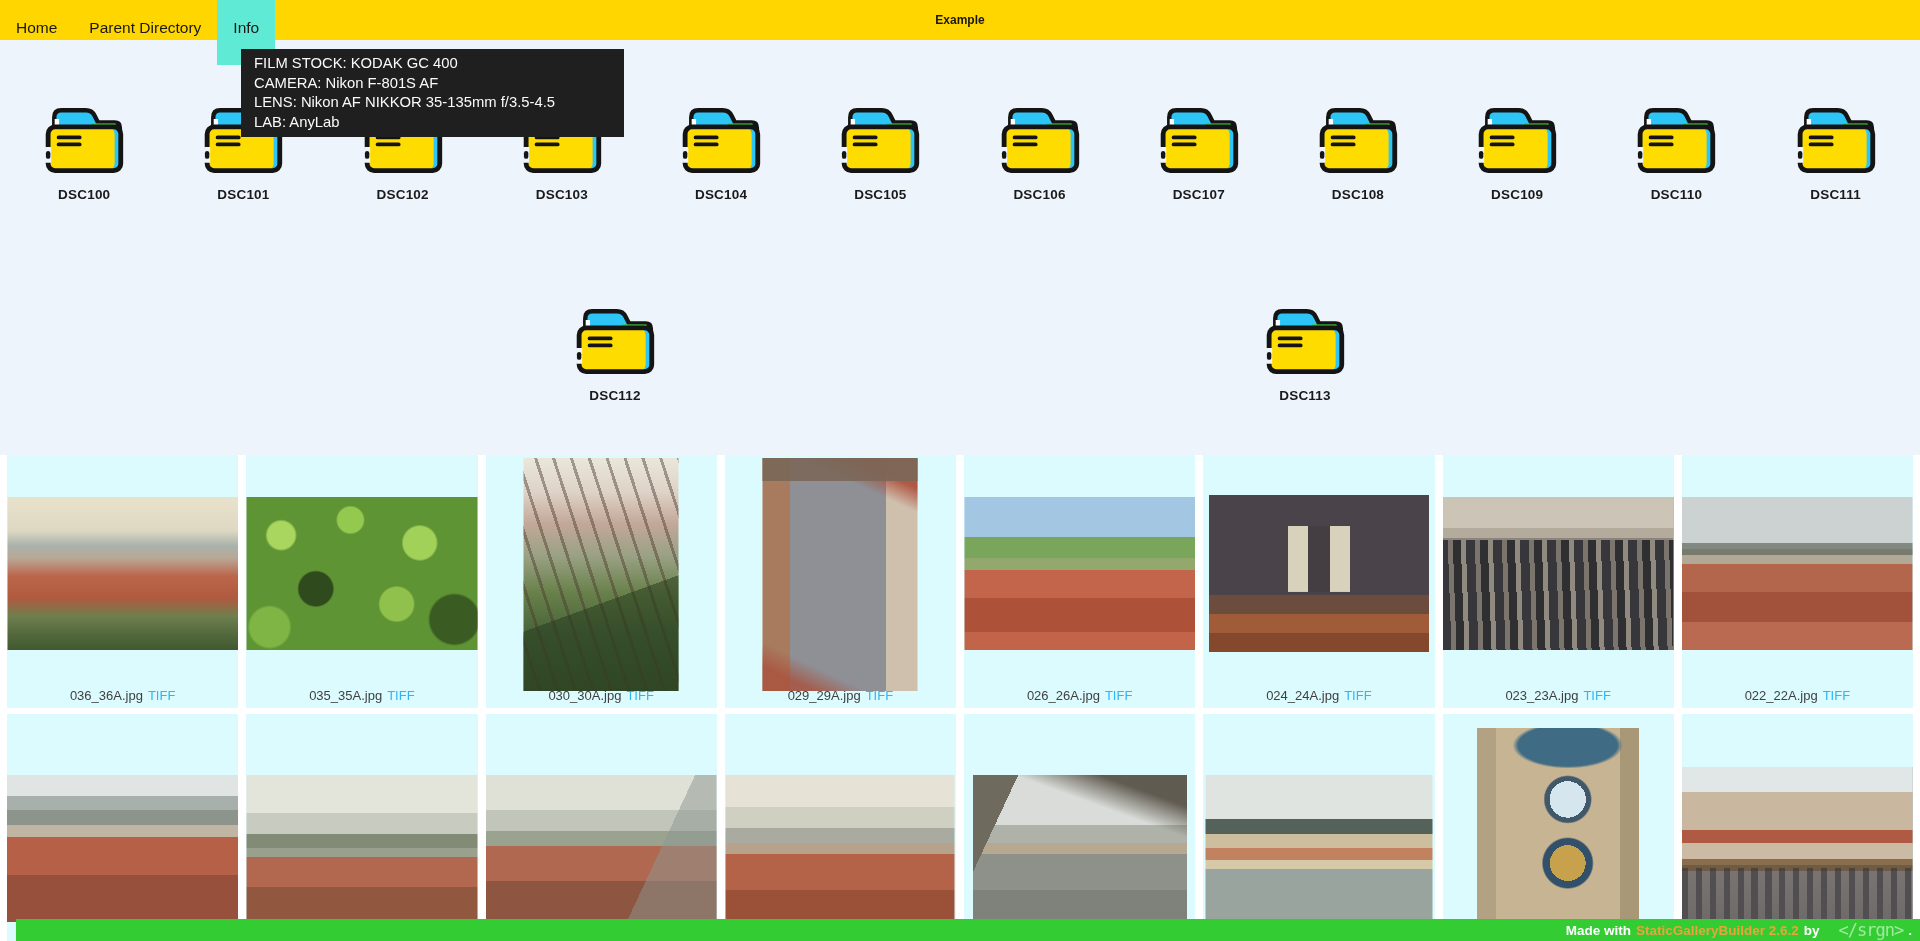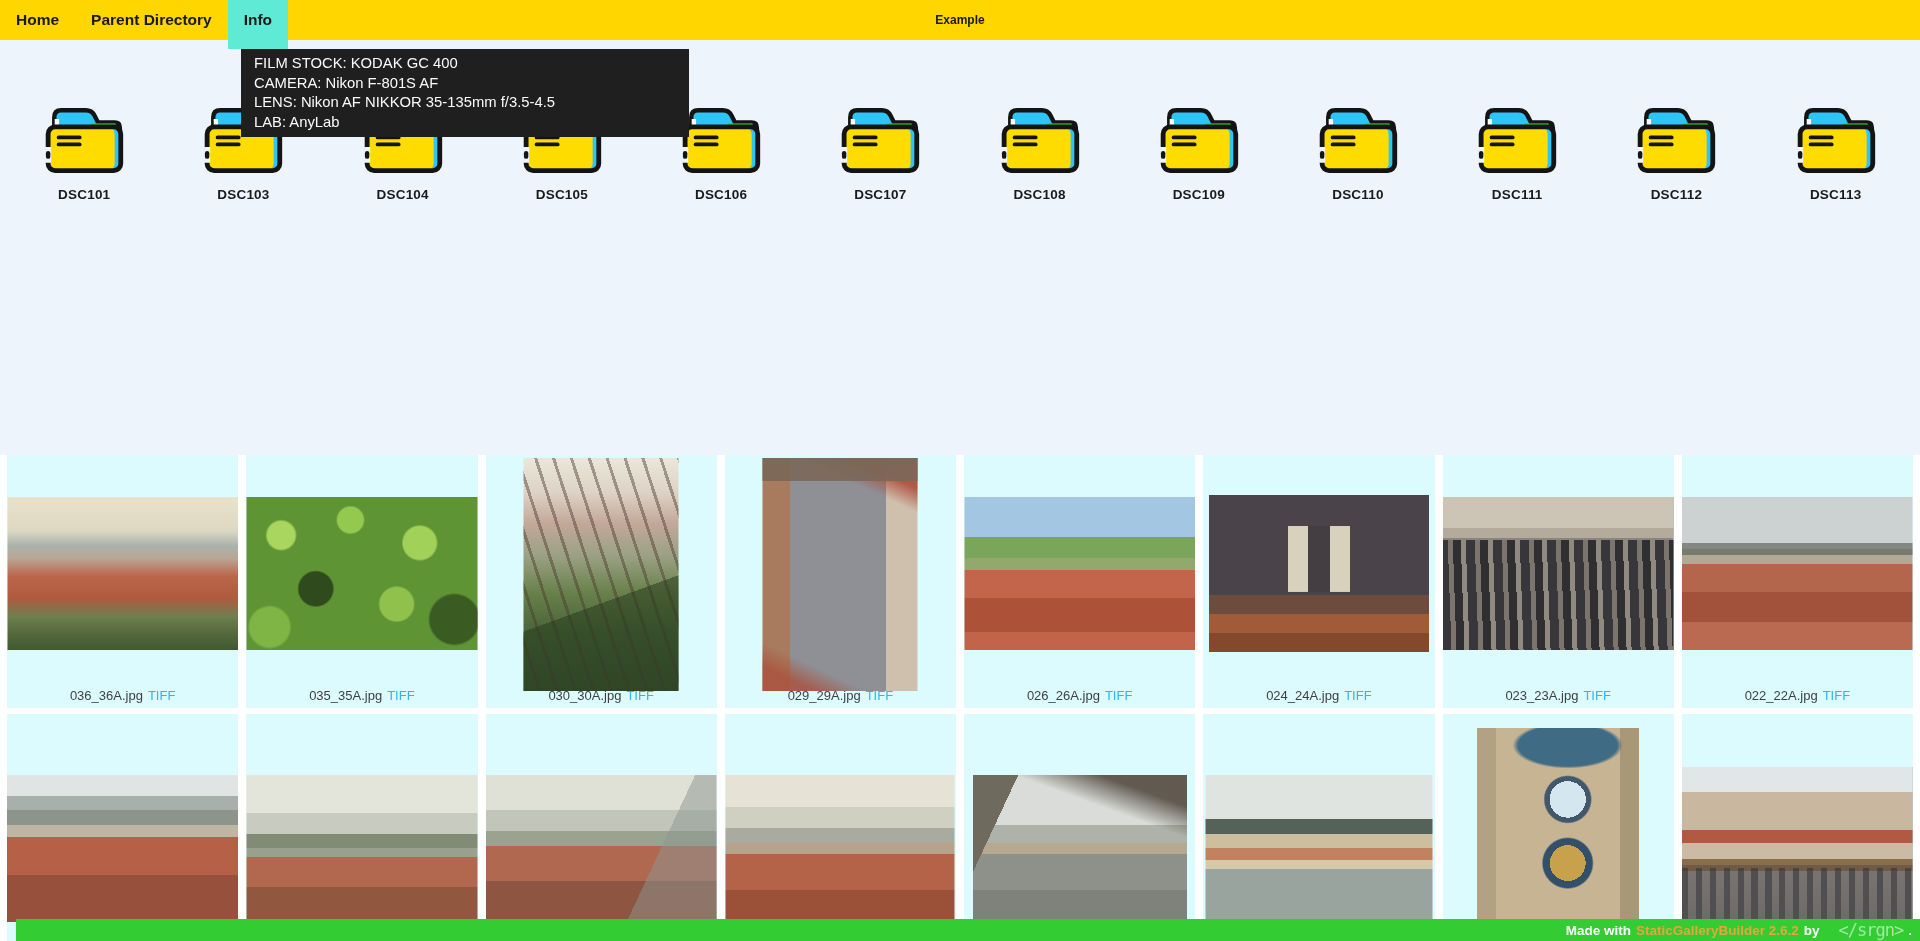--- a/index.html
+++ b/index.html
@@ -7,33 +7,33 @@
     width:1920px;height:941px;position:relative;overflow:hidden;
     background:#ffffff;
     font-family:"Liberation Sans", sans-serif;
   }
   
   .nav{
     position:relative;height:40px;background:#FFD600;z-index:5;
     display:flex;align-items:flex-start;
   }
   .nav-item{
-    height:40px;line-height:40px;padding:0 16px;
-    font-weight:700;font-size:15.5px;color:#191919;cursor:pointer;white-space:nowrap;
+    height:40px;line-height:40px;padding:8px 16px;
+    font-weight:400;font-size:15.5px;color:#191919;cursor:pointer;white-space:nowrap;
   }
   .nav-item.active{background:#5eead4;height:49px;}
   .nav-title{
     position:absolute;left:50%;transform:translateX(-50%);top:0;
     line-height:40px;font-weight:700;font-size:12px;color:#191919;
   }
   
   .tooltip{
     position:absolute;left:241px;top:49px;z-index:6;
     background:#1F1F1F;color:#FAFAFA;
-    padding:5px 13px;width:448px;box-sizing:border-box;
+    padding:5px 13px;width:383px;box-sizing:border-box;
     font-size:14.8px;line-height:19.5px;white-space:nowrap;
   }
   
   .folders-wrap{background:#EDF4FB;height:415px;box-sizing:border-box;padding-top:58px;overflow:hidden;}
   .folders{display:flex;flex-wrap:wrap;justify-content:space-evenly;}
   .folder{width:150px;text-align:center;margin-bottom:97px;cursor:pointer;}
   .fsvg{width:88px;height:77px;display:block;margin:0 auto;}
   .flabel{margin-top:12px;font-weight:700;font-size:13.5px;color:#1a1a1a;letter-spacing:.2px;}
   
   .grid{margin:0 7px;display:grid;grid-template-columns:repeat(8,1fr);gap:6px 8px;background:#fff;}
@@ -112,21 +112,33 @@
   <div>LENS: Nikon AF NIKKOR 35-135mm f/3.5-4.5</div>
   <div>LAB: AnyLab</div>
 </div>
 
 <div class="folders-wrap">
   <div class="folders">
     <div class="folder">
       <svg class="fsvg" viewBox="0 0 100 88">
           <use href="#folderIcon"></use>
         </svg>
+      <div class="flabel">DSC100</div>
+    </div>
+    <div class="folder">
+      <svg class="fsvg" viewBox="0 0 100 88">
+          <use href="#folderIcon"></use>
+        </svg>
       <div class="flabel">DSC101</div>
+    </div>
+    <div class="folder">
+      <svg class="fsvg" viewBox="0 0 100 88">
+          <use href="#folderIcon"></use>
+        </svg>
+      <div class="flabel">DSC102</div>
     </div>
     <div class="folder">
       <svg class="fsvg" viewBox="0 0 100 88">
           <use href="#folderIcon"></use>
         </svg>
       <div class="flabel">DSC103</div>
     </div>
     <div class="folder">
       <svg class="fsvg" viewBox="0 0 100 88">
           <use href="#folderIcon"></use>

